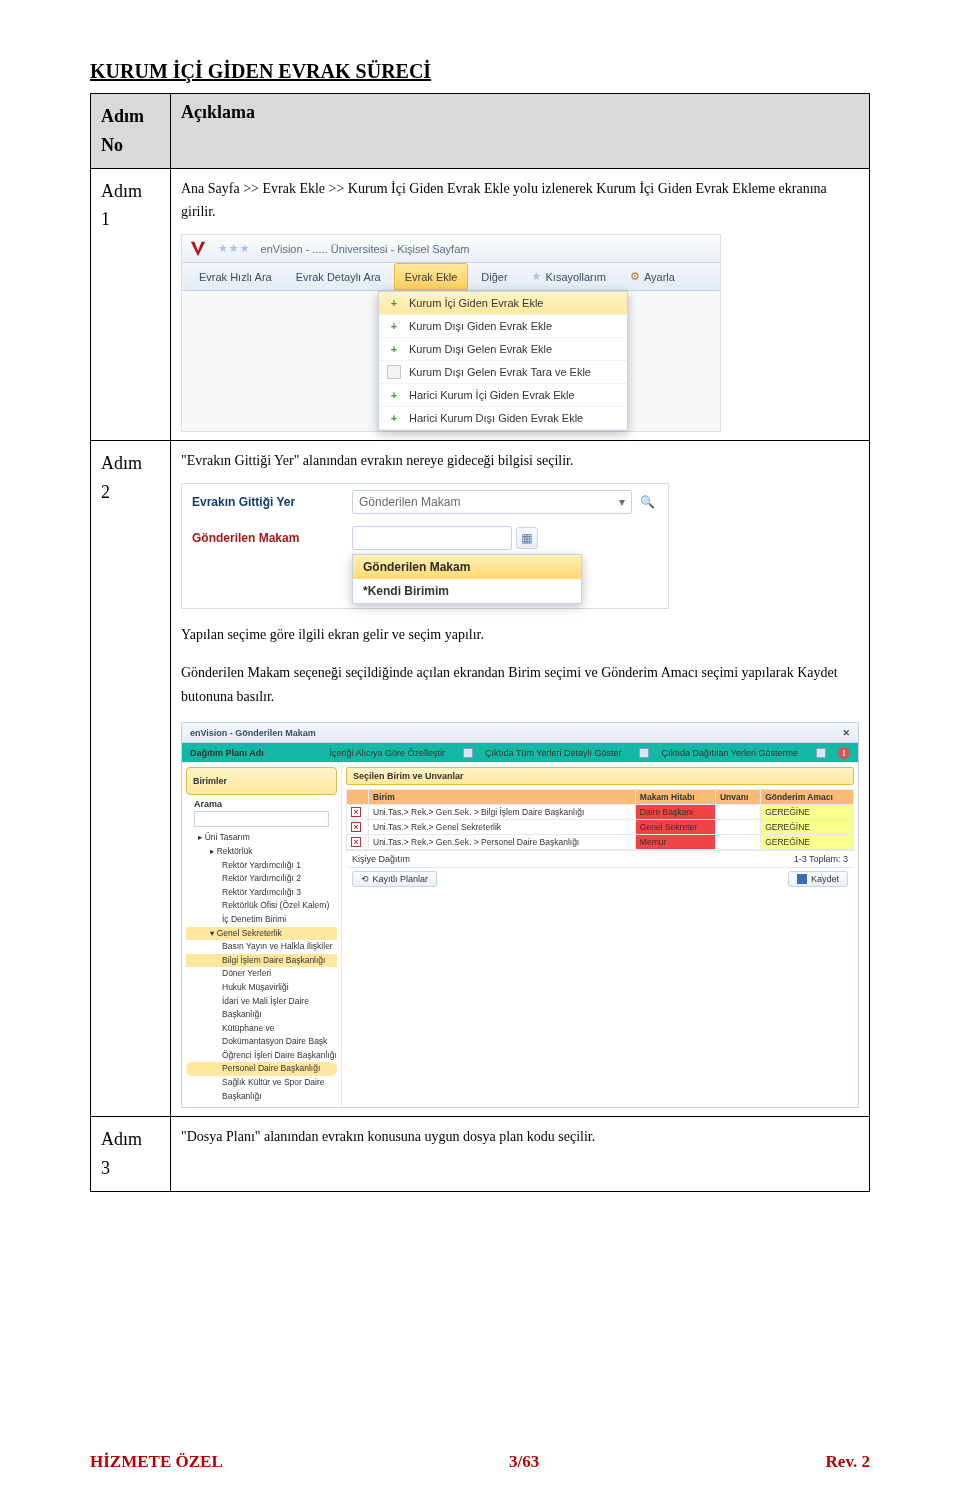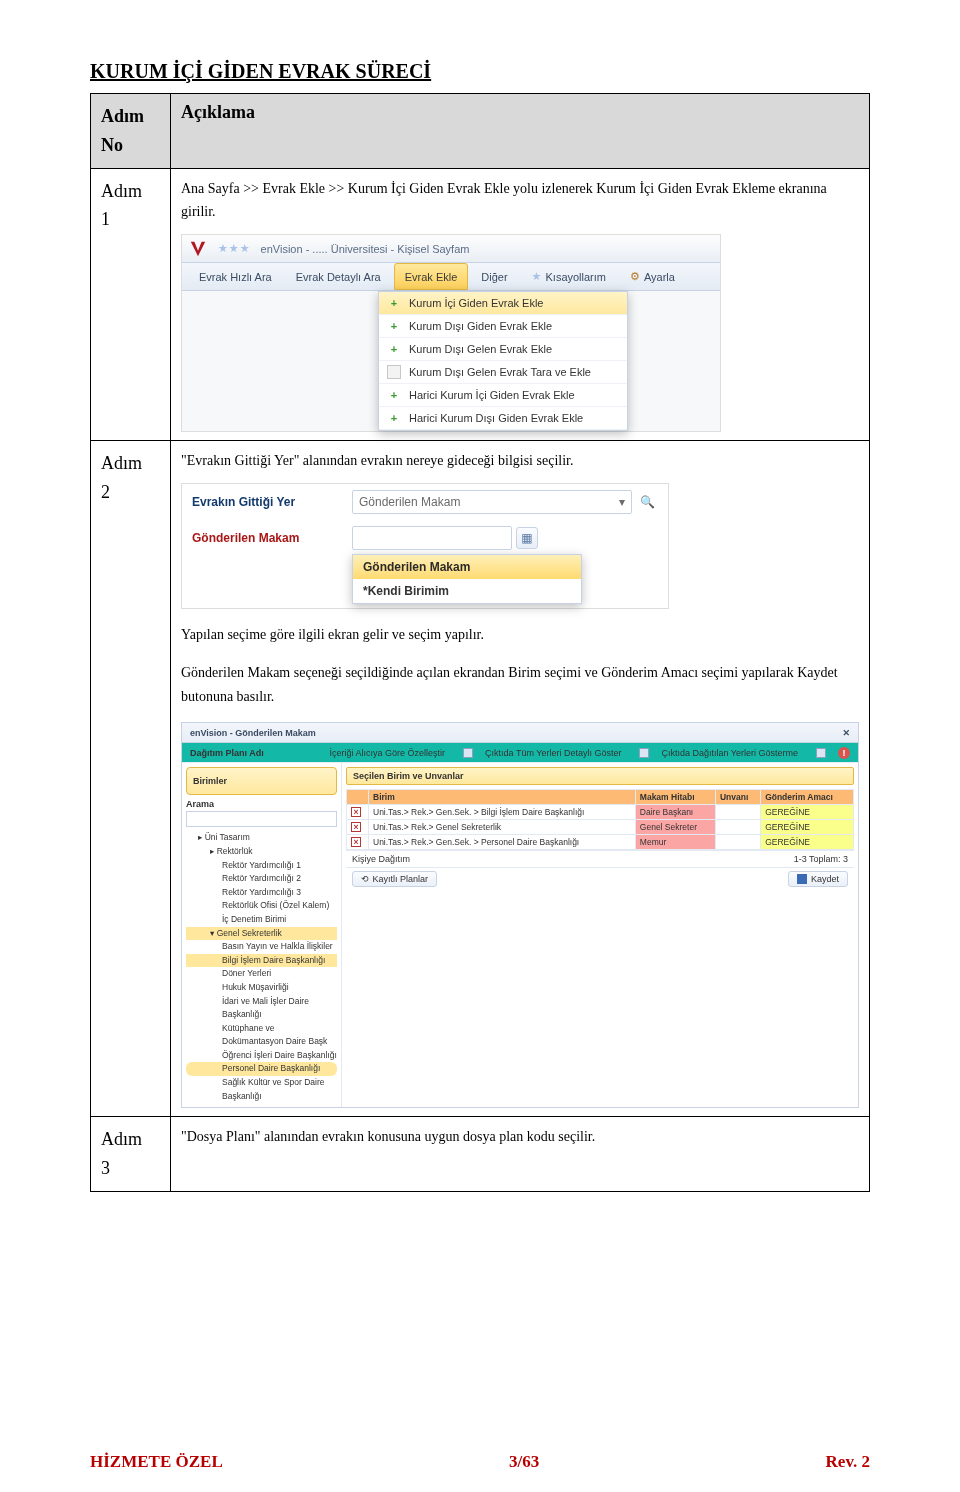--- a/index.html
+++ b/index.html
@@ -227,21 +227,21 @@
     padding: 4px;
   }
   .sc3 .birimler-hdr {
     background: linear-gradient(#fff4c8,#ffe89e);
     border:1px solid #e4b844;
     padding:8px 6px;
     font-weight:bold;
     border-radius:4px;
   }
   .sc3 .arama {
-    margin: 4px 0;
+    margin: 4px 8px;
   }
   .sc3 .arama .label { font-weight:bold; margin-bottom:2px;}
   .sc3 .tree {
     font-size: 8.5px;
     line-height: 1.6;
   }
   .sc3 .tree .node { padding-left: 12px; }
   .sc3 .tree .node.n2 { padding-left: 24px; }
   .sc3 .tree .node.n3 { padding-left: 36px; }
   .sc3 .tree .sel-gs { background:#ffe89e; }
@@ -266,21 +266,21 @@
   }
   .sc3 .tbl th,.sc3 .tbl td {
     border:1px solid #e3e9f2;
     padding:2px 4px;
     text-align:left;
     white-space:nowrap;
     overflow:hidden;
     text-overflow:ellipsis;
   }
   .sc3 .tbl th { background:#fdba74; font-weight:bold;}
-  .sc3 .tbl td.hit { background:#fca5a5; }
+  .sc3 .tbl td.hit { background:#ef4444; }
   .sc3 .tbl td.ga { background:#f9ff8a; }
   .sc3 .xdel {
     display:inline-flex;width:10px;height:10px;border:1px solid #b53636;color:#b53636;align-items:center;justify-content:center;font-weight:bold;margin-right:3px;
   }
   .sc3 .footerrow {
     display:flex;
     border-top:1px solid #e3e9f2;
     padding:3px 6px;
     align-items:center;
     justify-content:space-between;

